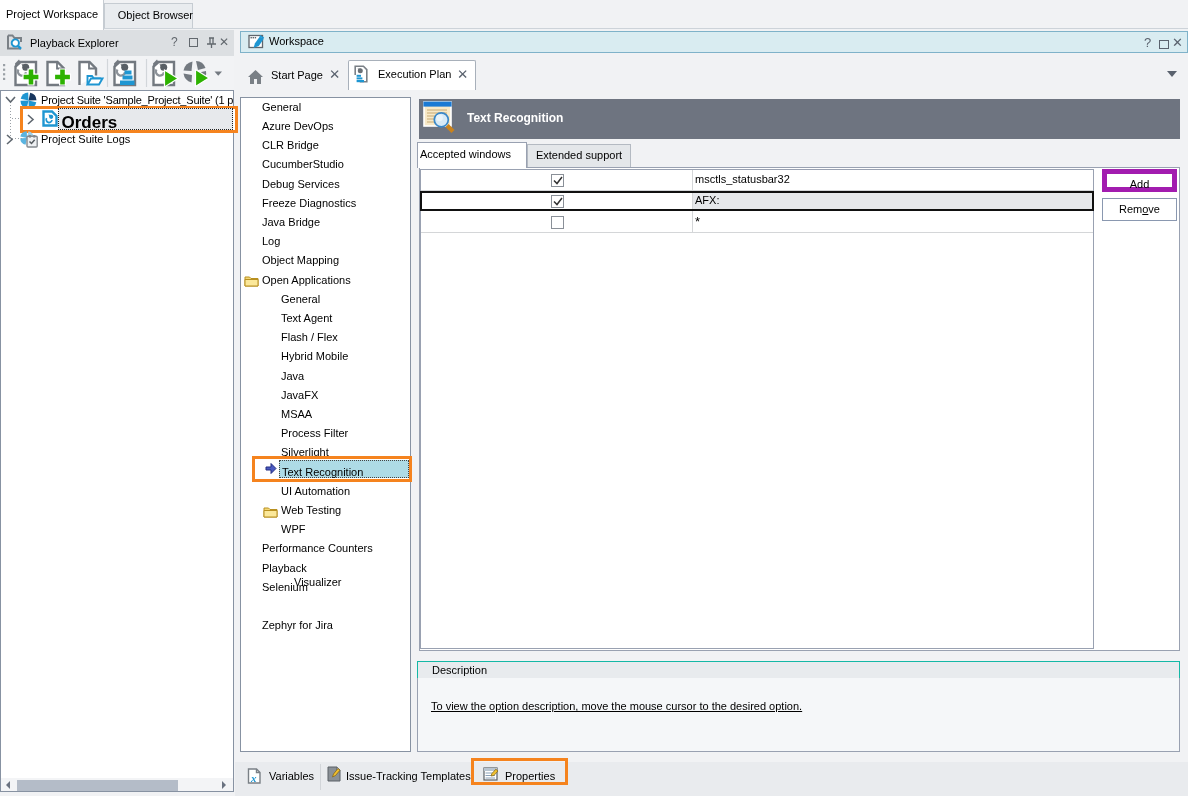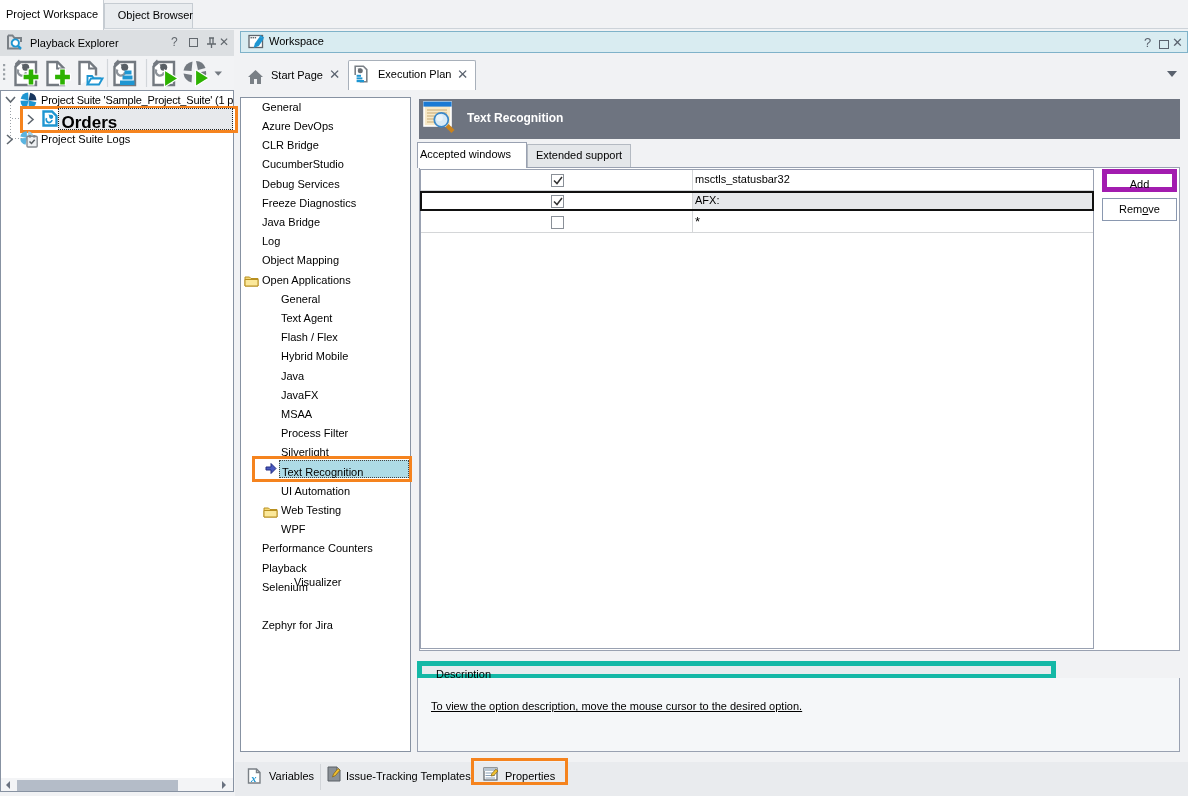--- a/index.html
+++ b/index.html
@@ -244,21 +244,21 @@
     <div class="abs" style="left:551px;top:195px;width:13px;height:13px;background:#fff;border:1px solid #8a9098;"></div>
     <svg class="abs" style="left:553px;top:197px;" width="10" height="9" viewBox="0 0 10 9">
       <path d="M1 4.5 l3 3 L9 1" fill="none" stroke="#333" stroke-width="1.5"></path>
     </svg>
     <div class="abs" style="left:551px;top:216px;width:13px;height:13px;background:#fff;border:1px solid #8a9098;"></div>
   </div>
 
 <div class="abs" style="left:1102px;top:169px;width:75px;height:23px;background:#fff;border:5px solid #a21caf;line-height:21px;text-align:center;">Add</div>
 <div class="abs" style="left:1102px;top:198px;width:75px;height:23px;background:#fff;border:1px solid #8a98b0;line-height:21px;text-align:center;">Rem<span style="text-decoration:underline">o</span>ve</div>
 
-<div class="abs" style="left:417px;top:661px;width:639px;height:18px;background:#e8ebee;border:5px solid #14b8a6;line-height:16px;padding-left:14px;">Description</div>
+<div class="abs" style="left:417px;top:661px;width:763px;height:18px;background:#e8ebee;border:1px solid #14b8a6;line-height:16px;padding-left:14px;">Description</div>
 <div class="abs" style="left:417px;top:678px;width:763px;height:74px;background:#f5f7f9;border:1px solid #99a1b1;border-top:none;"></div>
 <div class="abs" style="left:431px;top:700px;text-decoration:underline;">To view the option description, move the mouse cursor to the desired option.</div>
 
 <div class="abs" style="left:236px;top:753px;width:952px;height:43px;background:#f1f2f4;"></div>
 <div class="abs" style="left:235px;top:762px;width:953px;height:34px;background:#e9ebee;"></div>
 <div class="abs" style="left:320px;top:764px;width:1px;height:26px;background:#d2d5d9;"></div>
 <svg class="abs" style="left:247px;top:768px;" width="16" height="16" viewBox="0 0 16 16">
   <path d="M1.5 1 h8 l3.5 3.5 v10.5 h-11.5 z" fill="#fff" stroke="#7a8086" stroke-width="1.4"></path>
   <path d="M9.5 1 v3.5 h3.5" fill="none" stroke="#7a8086" stroke-width="1.4"></path>
   <text x="4" y="14" font-family="Liberation Serif" font-style="italic" font-weight="bold" font-size="11" fill="#1e96d2">x</text>

